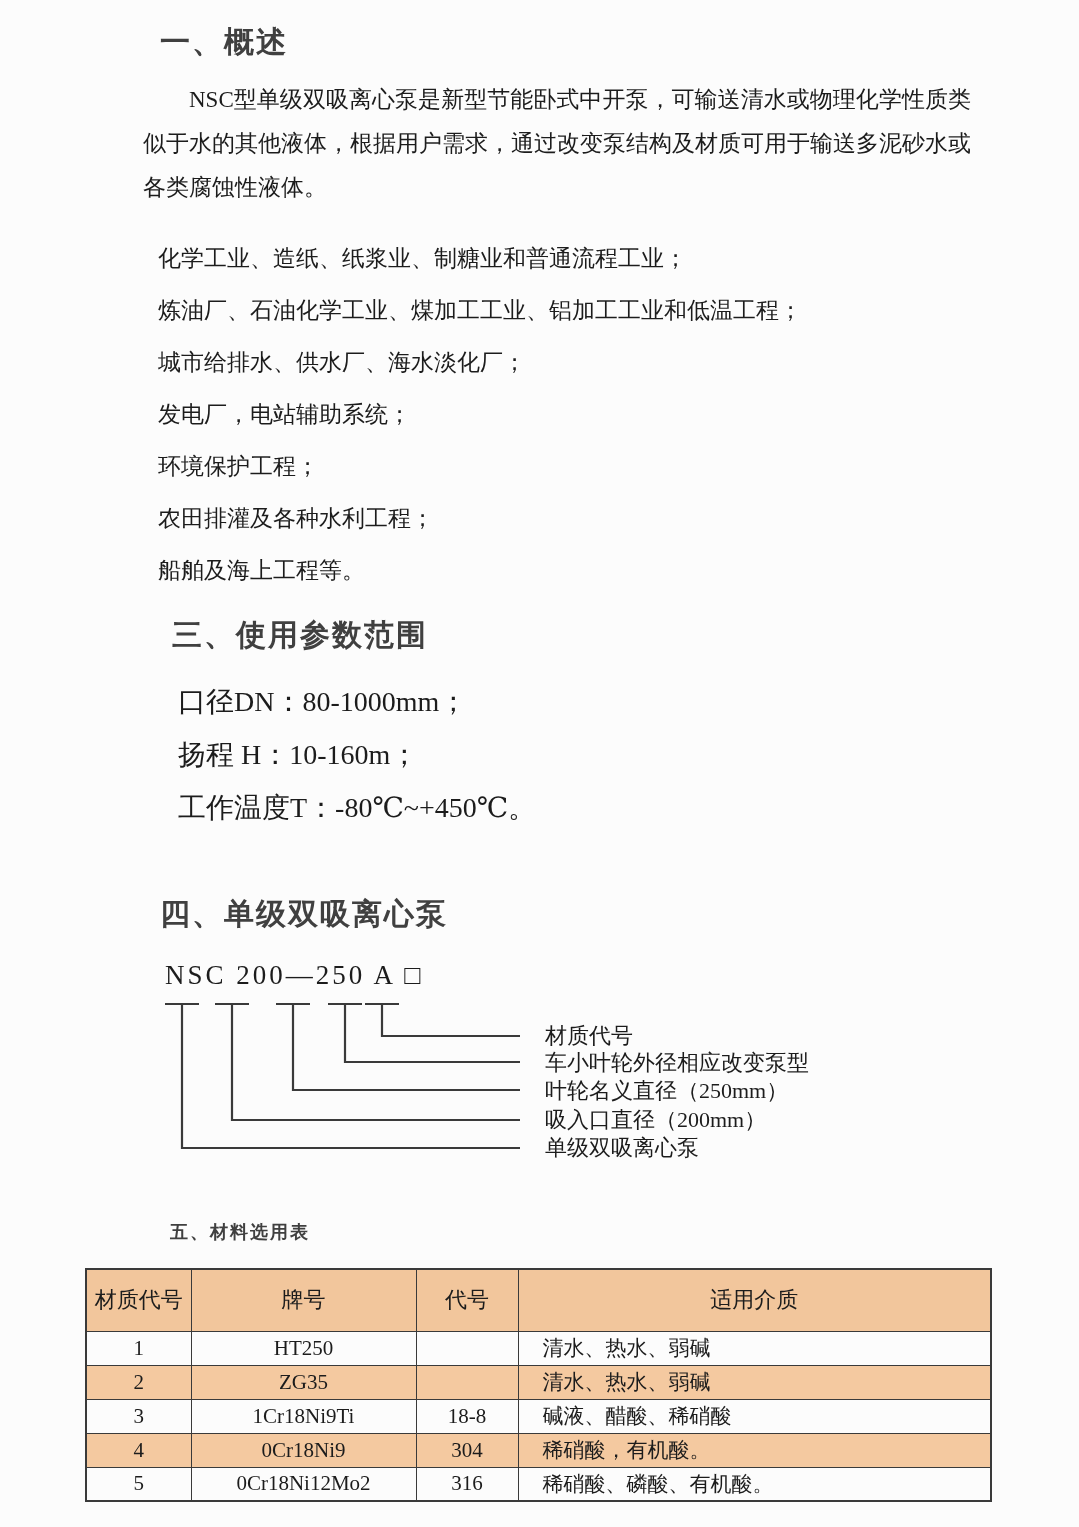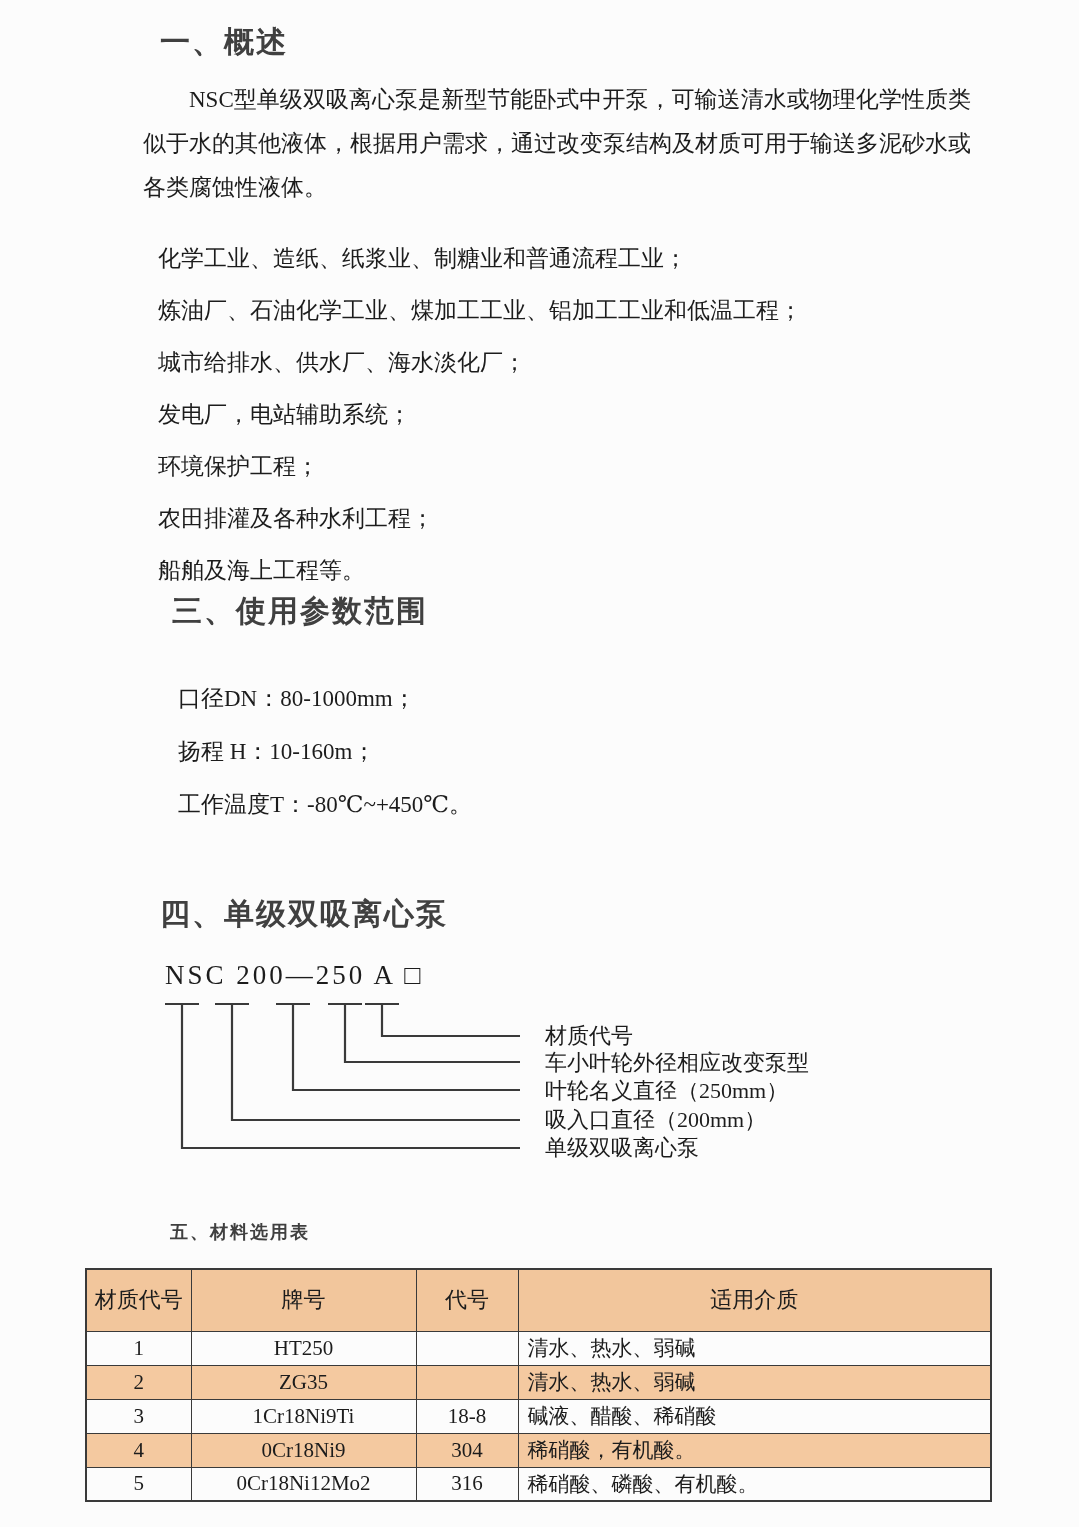--- a/index.html
+++ b/index.html
@@ -18,39 +18,39 @@
     position: absolute;
     font-family: "Liberation Sans", "DejaVu Sans", sans-serif;
     font-weight: bold;
     font-size: 30px;
     letter-spacing: 2px;
     color: #404040;
     white-space: nowrap;
   }
   #overview-heading  { left: 160px; top: 22px; }
   #scope-heading     { left: 160px; top: 178px; }
-  #params-heading    { left: 172px; top: 591px; }
+  #params-heading    { left: 172px; top: 615px; }
   #model-heading     { left: 160px; top: 894px; }
   #materials-heading { left: 170px; top: 1220px; font-size: 18px; }
 
   #overview-paragraph {
     position: absolute;
     left: 143px; top: 78px;
     width: 828px;
     font-size: 23px;
     line-height: 44px;
     text-indent: 2em;
     text-align: justify;
   }
 
   ul.plain-list { list-style: none; position: absolute; }
   #scope-list  { left: 158px; top: 243px; }
   #scope-list li { height: 52px; font-size: 23px; white-space: nowrap; }
   #params-list { left: 178px; top: 683px; }
-  #params-list li { height: 53px; font-size: 23px; white-space: nowrap; }
+  #params-list li { height: 53px; font-size: 28px; white-space: nowrap; }
 
   #model-code {
     position: absolute;
     left: 165px; top: 960px;
     font-size: 27px;
     letter-spacing: 3px;
     white-space: nowrap;
     text-align: right;
   }
   #model-diagram {
@@ -77,21 +77,21 @@
   #materials-table th, #materials-table td {
     border: 1.5px solid #3a3a3a;
     text-align: center;
     font-weight: normal;
     overflow: hidden;
     white-space: nowrap;
   }
   #materials-table thead tr { height: 62px; }
   #materials-table tbody tr { height: 34px; }
   #materials-table th { font-size: 22px; }
-  #materials-table .col-media { text-align: left; padding-left: 9px; }
+  #materials-table .col-media { text-align: left; padding-left: 24px; }
   #materials-table col.c1 { width: 105px; }
   #materials-table col.c2 { width: 225px; }
   #materials-table col.c3 { width: 102px; }
   #materials-table col.c4 { width: 473px; }
 </style>
 </head>
 <body>
 
 <div id="page" style="background: rgb(252, 252, 252);">
 

